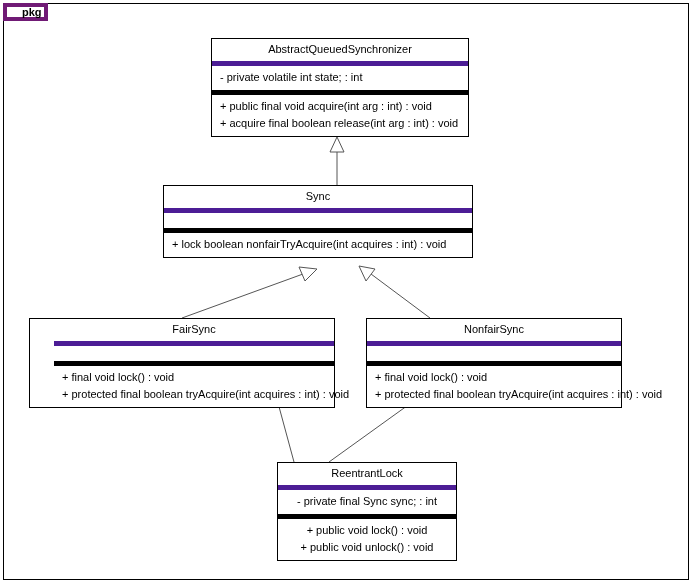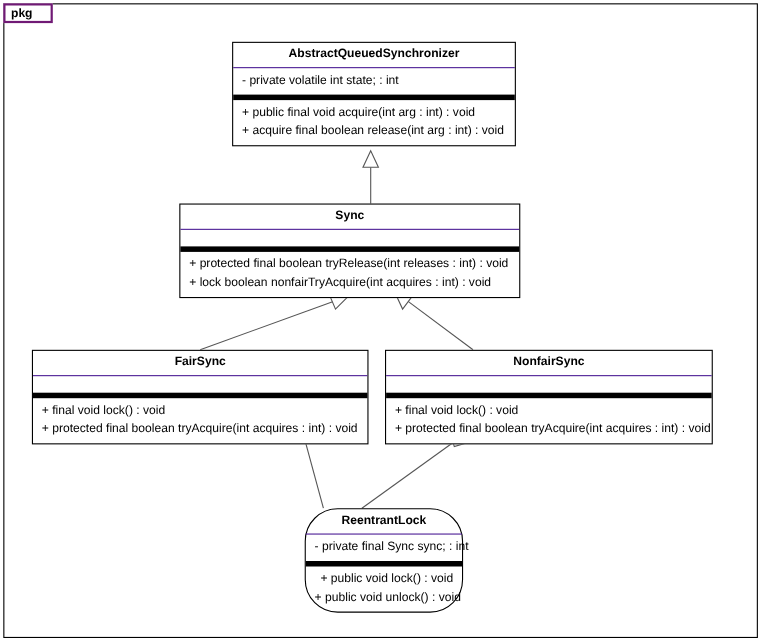--- a/index.html
+++ b/index.html
@@ -28,64 +28,64 @@
     border: 1px solid #000000;
     background: #ffffff;
     box-sizing: border-box;
   }
   .pkg-tab {
     position: absolute;
     left: 3px;
     top: 3px;
     width: 45px;
     height: 18px;
-    border: 2px solid #701a75;
+    border: 4px solid #701a75;
     background: #ffffff;
     box-sizing: border-box;
     font-size: 11px;
     font-weight: bold;
     color: #000000;
     display: flex;
     align-items: center;
-    padding-left: 5px;
+    padding-left: 15px;
     z-index: 4;
   }
   
   .uml-class {
     position: absolute;
     border: 1px solid #000000;
     background: #ffffff;
     box-sizing: border-box;
     z-index: 3;
   }
   .uml-title {
     text-align: center;
     font-size: 11px;
-    font-weight: bold;
+    font-weight: normal;
     color: #000000;
     padding: 4px 6px 5px 6px;
-    border-bottom: 1px solid #4c1d95;
+    border-bottom: 5px solid #4c1d95;
     line-height: 13px;
   }
   .uml-section {
     border-bottom: 5px solid #000000;
     padding: 3px 0 4px 0;
   }
   .uml-section.last {
     border-bottom: none;
   }
   .uml-row {
     font-size: 11px;
     color: #000000;
     padding: 1px 8px 1px 8px;
     line-height: 15px;
     white-space: nowrap;
   }
   .uml-row.center {
-    text-align: right;
+    text-align: center;
   }
   .svg-layer {
     position: absolute;
     left: 0;
     top: 0;
     width: 694px;
     height: 585px;
     z-index: 2;
   }
 </style>
@@ -133,44 +133,43 @@
     <div class="uml-section last">
       <div class="uml-row">+ public final void acquire(int arg : int) : void</div>
       <div class="uml-row">+ acquire final boolean release(int arg : int) : void</div>
     </div>
   </div>
 
   <div class="uml-class" style="left:163px; top:185px; width:310px;">
     <div class="uml-title">Sync</div>
     <div class="uml-section" style="height:8px;"></div>
     <div class="uml-section last">
-      <div class="uml-row">+ protected final boolean tryRelease(int releases : int) : void</div>
       <div class="uml-row">+ lock boolean nonfairTryAcquire(int acquires : int) : void</div>
     </div>
   </div>
 
-  <div class="uml-class" style="left:29px; top:318px; width:306px;">
+  <div class="uml-class" style="left:29px; top:318px; width:306px;padding-left:24px;">
     <div class="uml-title">FairSync</div>
     <div class="uml-section" style="height:8px;"></div>
     <div class="uml-section last">
       <div class="uml-row">+ final void lock() : void</div>
       <div class="uml-row">+ protected final boolean tryAcquire(int acquires : int) : void</div>
     </div>
   </div>
 
-  <div class="uml-class" style="left:350px; top:318px; width:298px;">
+  <div class="uml-class" style="left:366px; top:318px; width:256px;">
     <div class="uml-title">NonfairSync</div>
     <div class="uml-section" style="height:8px;"></div>
     <div class="uml-section last">
       <div class="uml-row">+ final void lock() : void</div>
       <div class="uml-row">+ protected final boolean tryAcquire(int acquires : int) : void</div>
     </div>
   </div>
 
-  <div class="uml-class" style="left:277px; top:462px; width:144px;border-radius:30px;">
+  <div class="uml-class" style="left:277px; top:462px; width:180px;">
     <div class="uml-title">ReentrantLock</div>
     <div class="uml-section">
       <div class="uml-row center">- private final Sync sync; : int</div>
     </div>
     <div class="uml-section last">
       <div class="uml-row center">+ public void lock() : void</div>
       <div class="uml-row center">+ public void unlock() : void</div>
     </div>
   </div>
 

